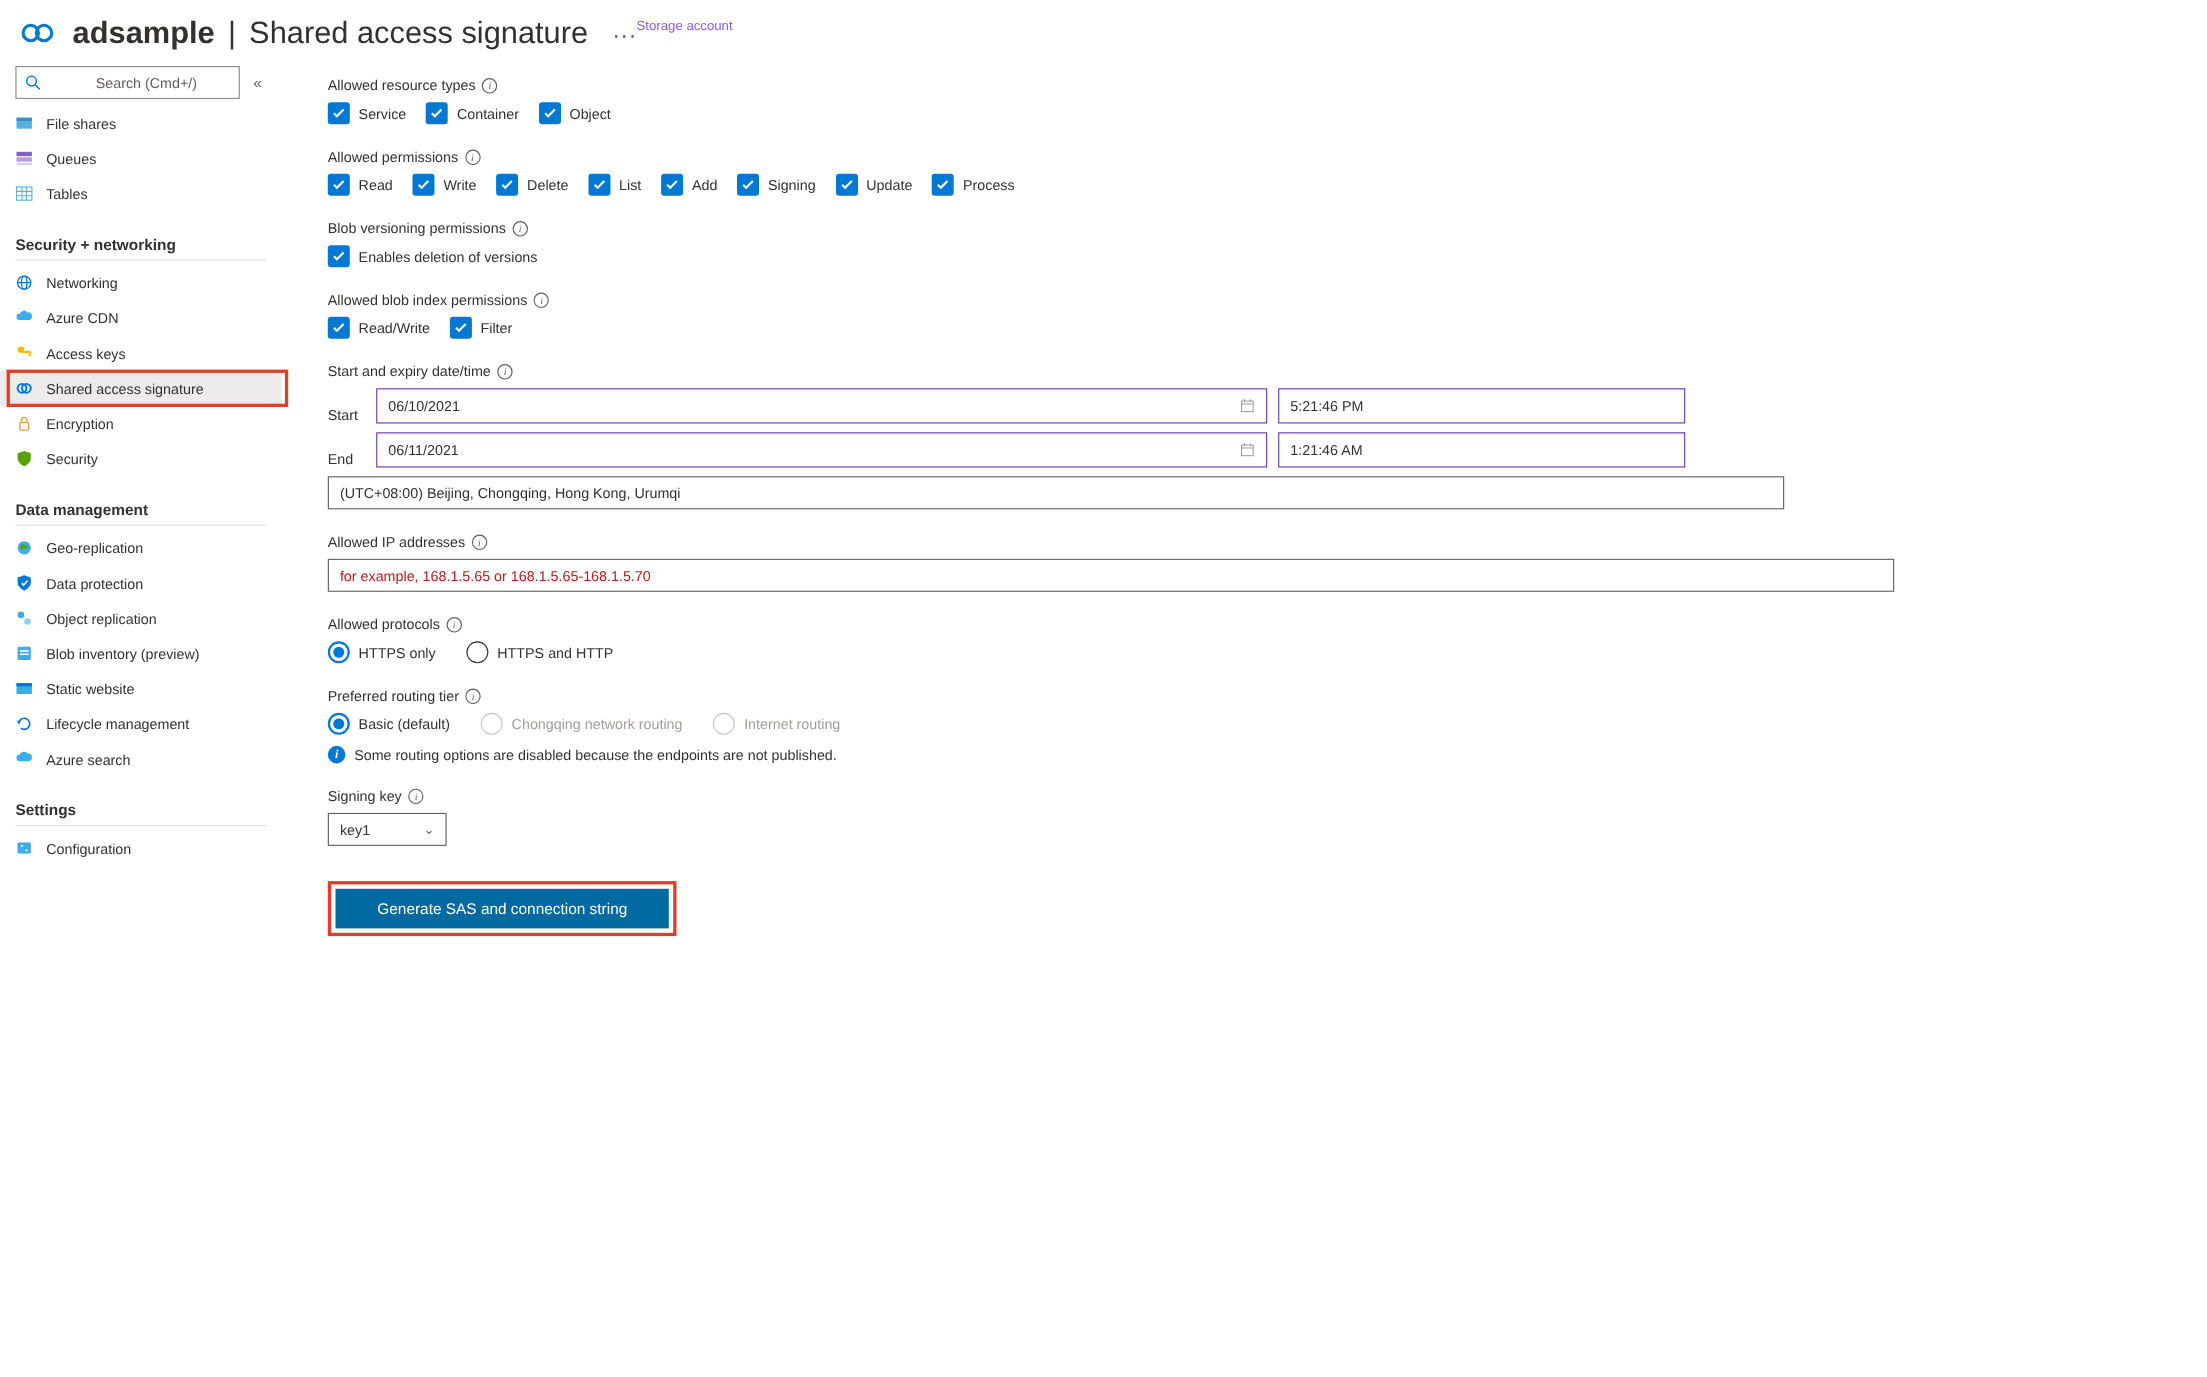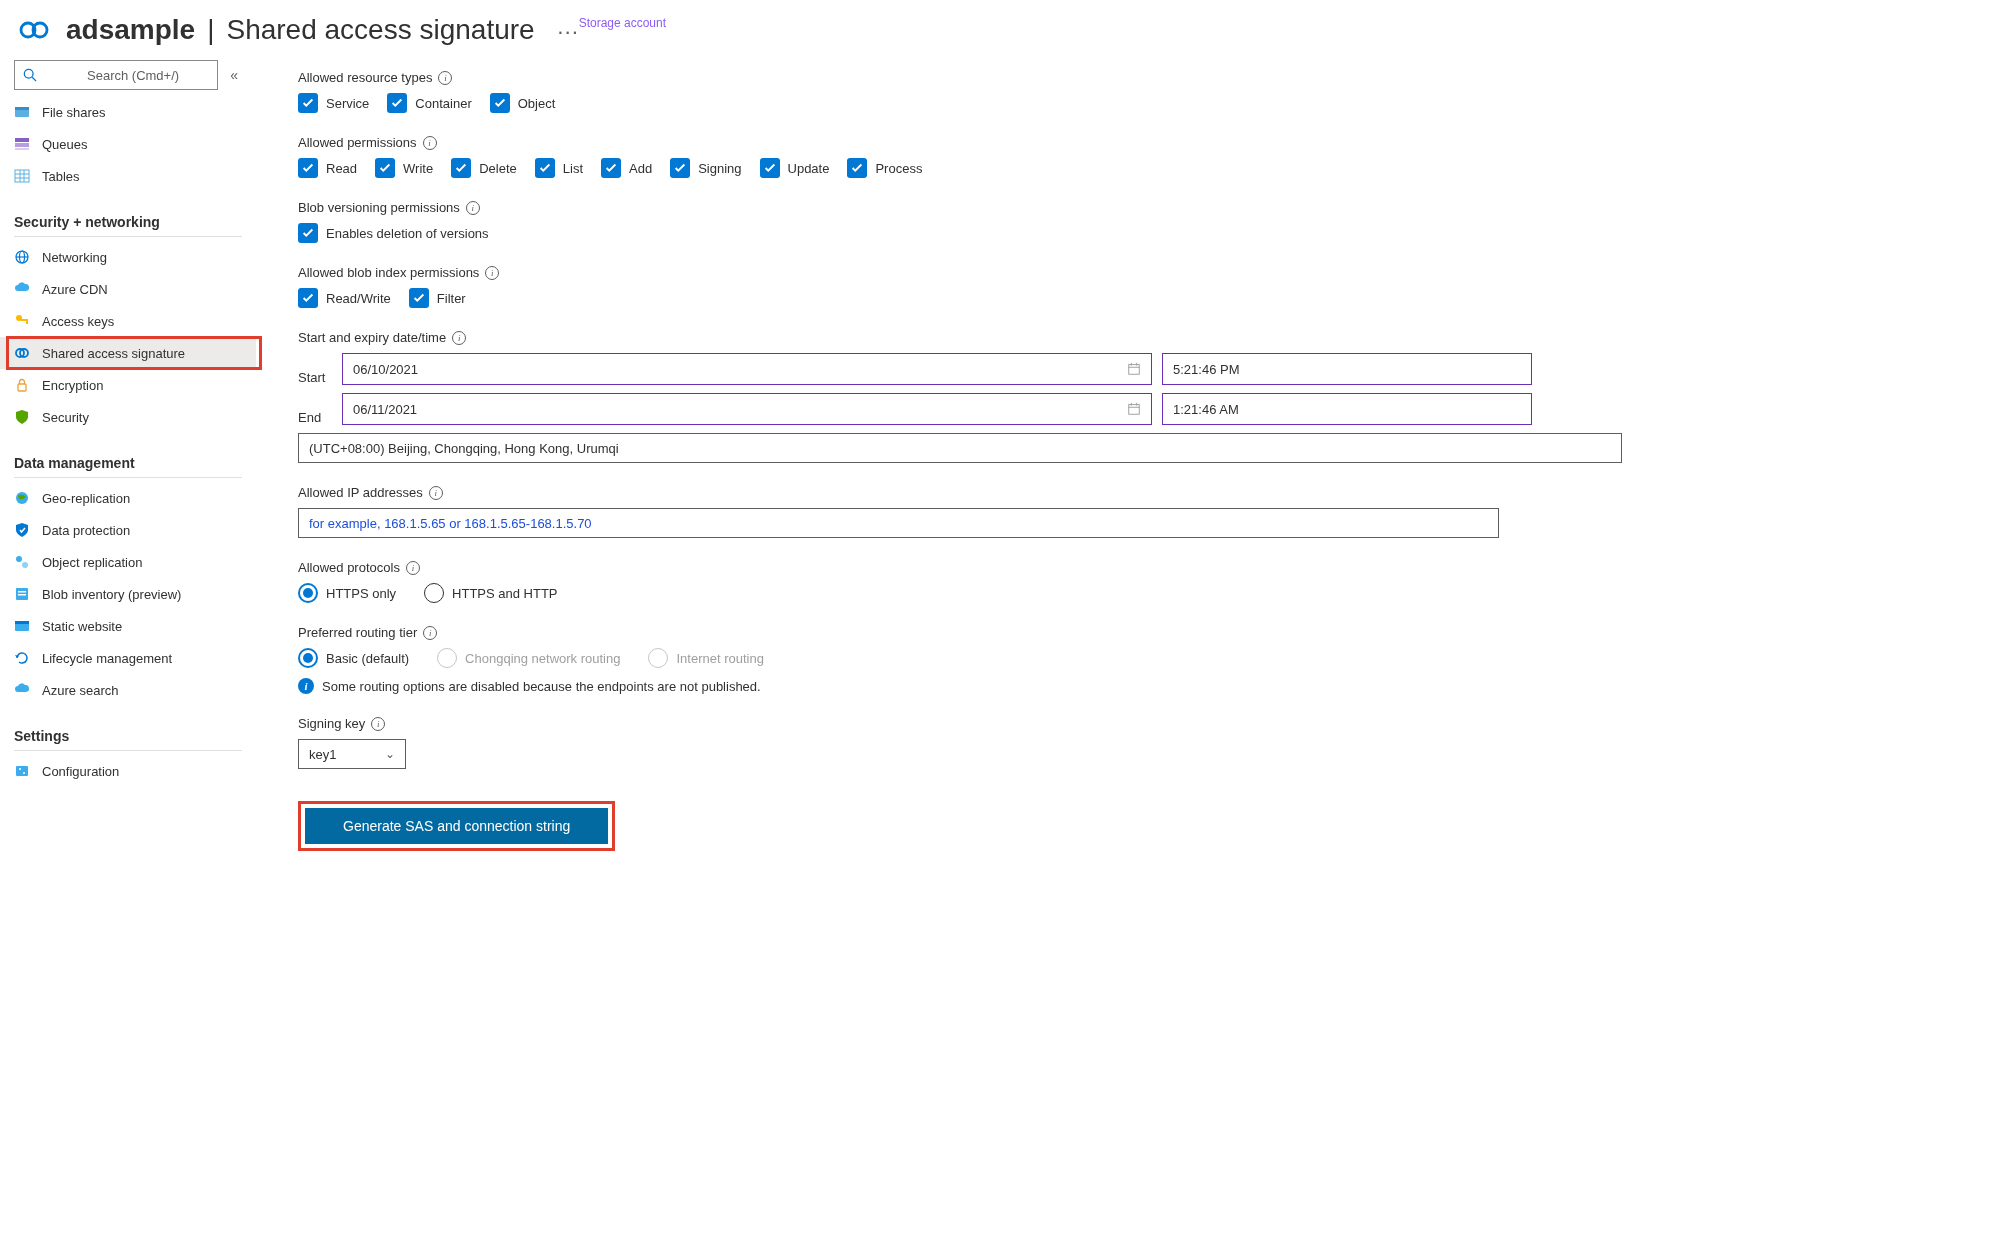--- a/index.html
+++ b/index.html
@@ -36,21 +36,21 @@
   .checkbox-row { display: flex; gap: 18px; flex-wrap: wrap; }
   .checkbox-item { display: flex; align-items: center; gap: 8px; cursor: pointer; }
   .cb { width: 20px; height: 20px; border-radius: 3px; background: #0078d4; display: flex; align-items: center; justify-content: center; flex-shrink: 0; }
   .cb svg { width: 14px; height: 14px; }
   .date-row { display: flex; align-items: flex-end; gap: 10px; margin-bottom: 8px; }
   .date-label { width: 34px; font-size: 13px; }
   .date-input { border: 1px solid #6b2fb5; height: 28px; padding: 15px 10px; font-size: 13px; display: flex; align-items: center; justify-content: space-between; }
   .date-input.date { width: 810px; }
   .date-input.time { width: 370px; }
   .tz-input { border: 1px solid #605e5c; height: 30px; padding: 0 10px; font-size: 13px; width: 1324px; display: flex; align-items: center; }
-  .ip-input { border: 1px solid #605e5c; height: 30px; padding: 0 10px; font-size: 13px; color: #1d4ed8; width: 1201px; display: flex; align-items: center; }
+  .ip-input { border: 1px solid #605e5c; height: 30px; padding: 0 10px; font-size: 13px; color: #b91c1c; width: 1424px; display: flex; align-items: center; }
   .date-row-container { margin-left: 0; }
   .radio-row { display: flex; gap: 28px; margin-top: 6px; }
   .radio-item { display: flex; align-items: center; gap: 8px; cursor: pointer; font-size: 13px; }
   .radio-item.disabled { color: #a19f9d; cursor: not-allowed; }
   .radio { width: 20px; height: 20px; border: 1px solid #323130; border-radius: 50%; display: flex; align-items: center; justify-content: center; }
   .radio.selected { border-color: #0078d4; border-width: 2px; }
   .radio.selected::after { content: ""; width: 10px; height: 10px; border-radius: 50%; background: #0078d4; }
   .radio.disabled { border-color: #c8c6c4; }
   .info-msg { display: flex; align-items: center; gap: 8px; margin-top: 10px; font-size: 13px; }
   .info-msg-icon { width: 16px; height: 16px; border-radius: 50%; background: #0078d4; color: #fff; display: flex; align-items: center; justify-content: center; font-size: 11px; font-weight: bold; font-family: Georgia, serif; font-style: italic; }

